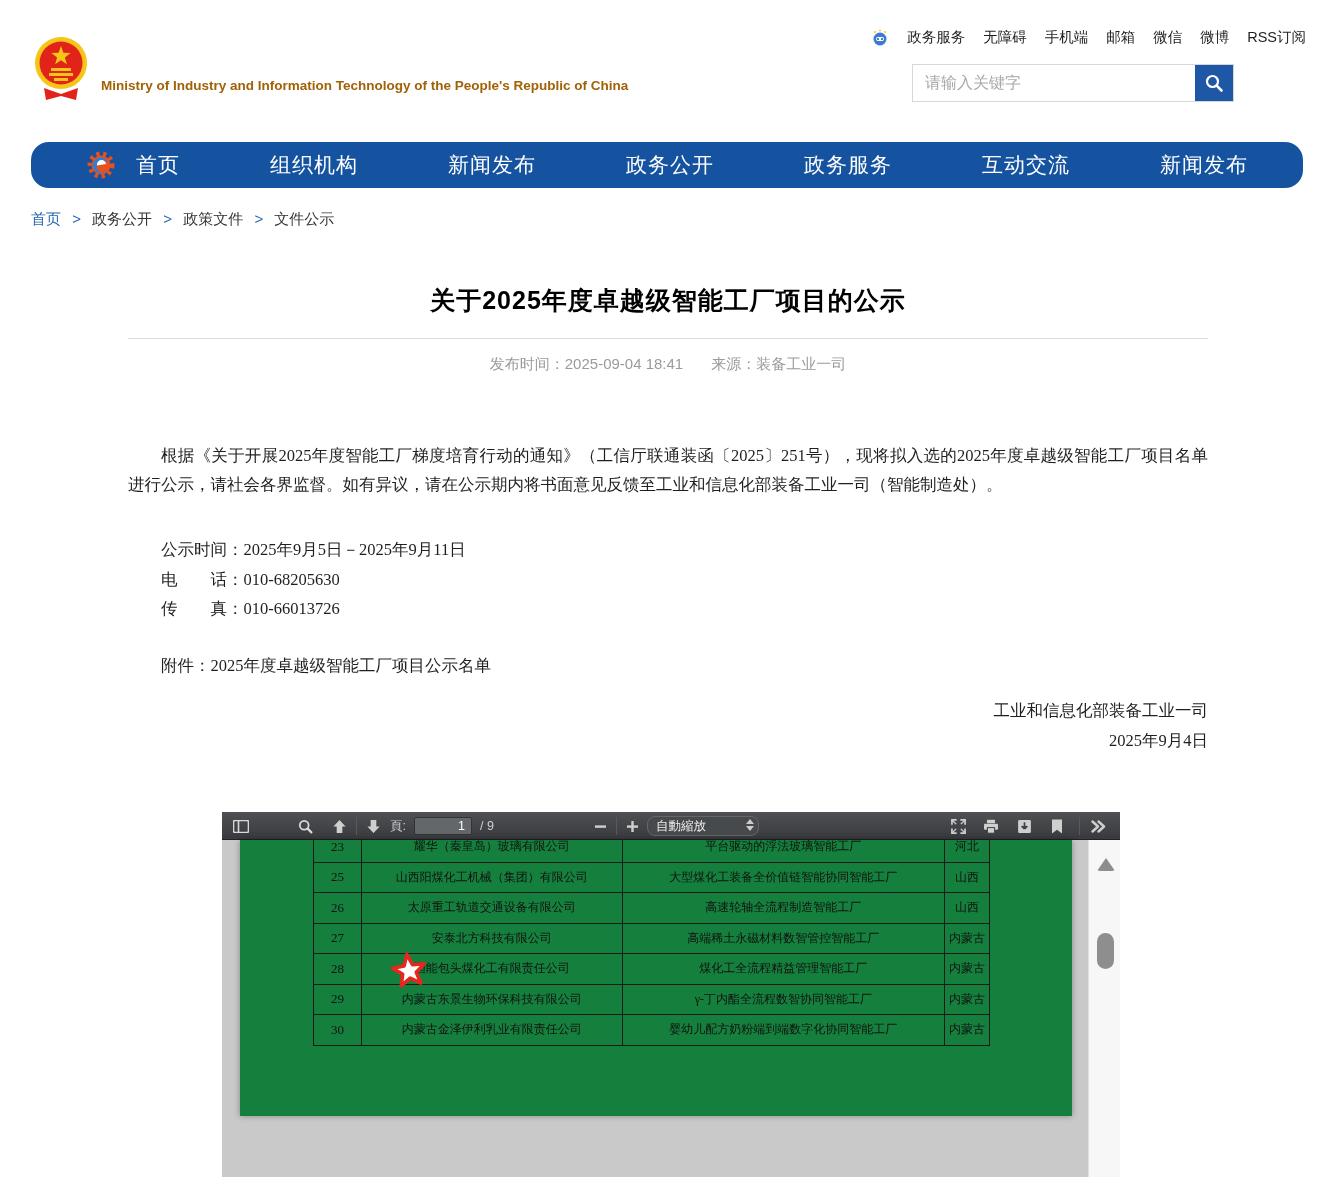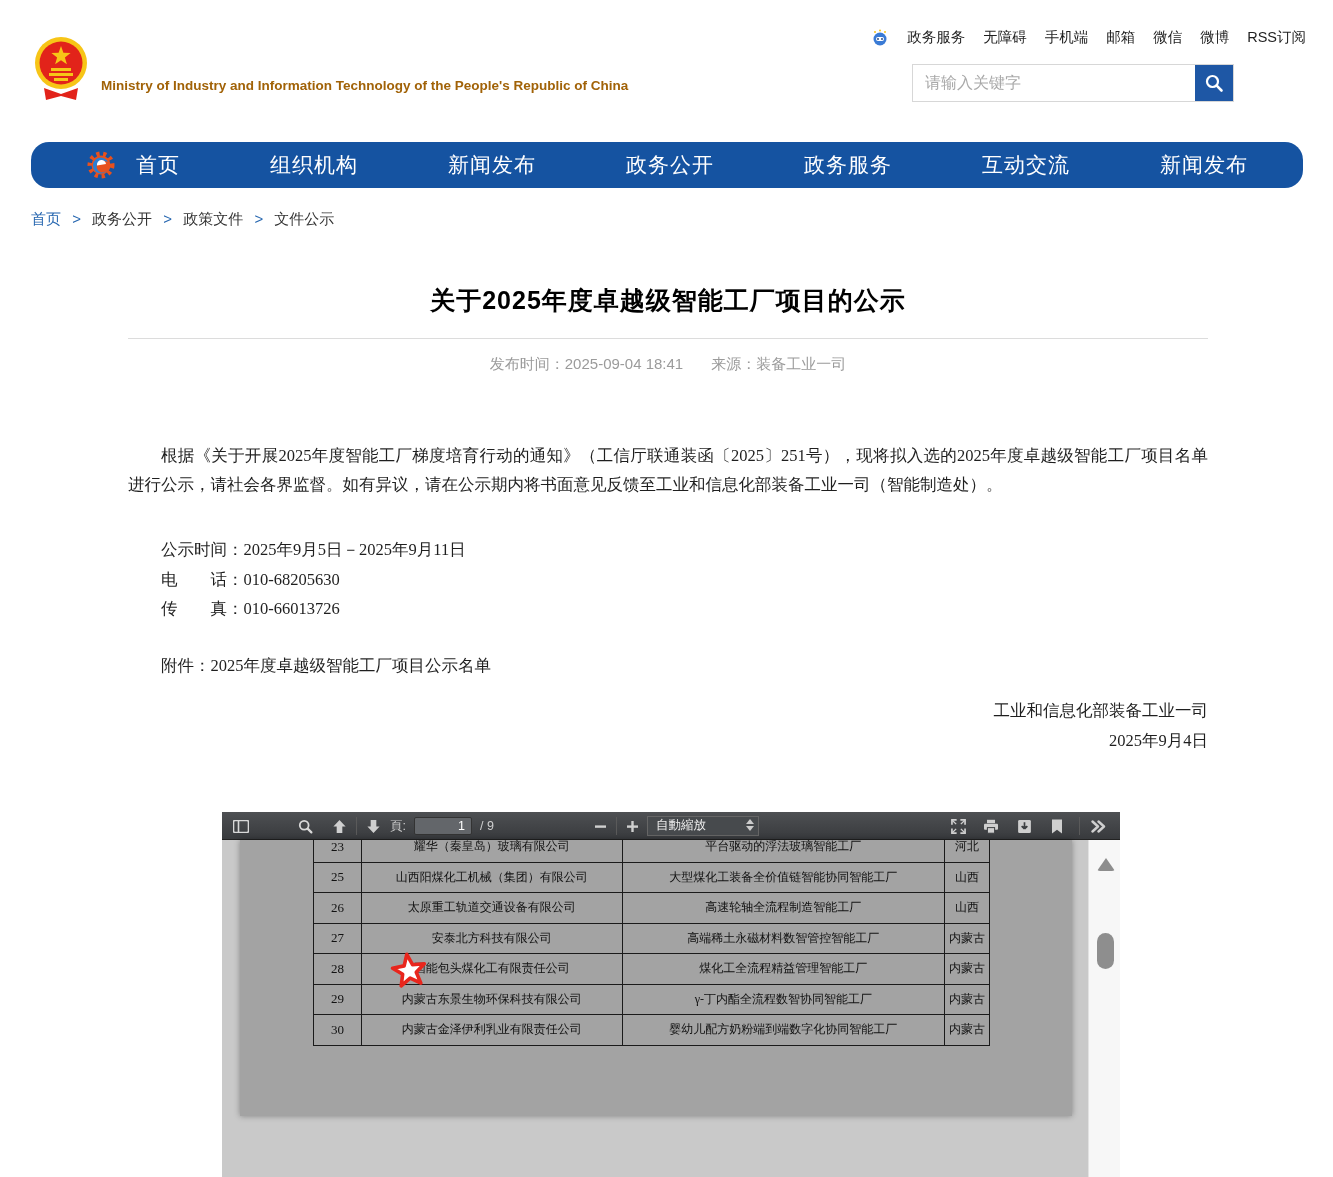--- a/index.html
+++ b/index.html
@@ -62,29 +62,29 @@
   .tb { position:absolute; top:0; height:28px; display:flex; align-items:center; justify-content:center;
         cursor:pointer; }
   .tb svg { display:block; }
   .tbsep { position:absolute; top:5px; width:1px; height:18px; background:#2c2c2c; border-right:1px solid #5a5a5a; }
   .page-label { position:absolute; left:168px; top:0; height:28px; display:flex; align-items:center; color:#cfcfcf; }
   .page-input { position:absolute; left:192px; top:5px; width:58px; height:18px; background:#63666a;
                 border:1px solid #333; border-radius:2px; color:#fff; font-size:12.5px; text-align:right;
                 padding-right:6px; outline:none; font-family:"Liberation Sans", sans-serif; }
   .page-total { position:absolute; left:258px; top:0; height:28px; display:flex; align-items:center; color:#cfcfcf; }
   .zoom-select { position:absolute; left:425px; top:4px; width:112px; height:20px; background:#474a4d;
-                 border:1px solid #666; border-radius:0; color:#eee; display:flex; 
+                 border:1px solid #666; border-radius:8px; color:#eee; display:flex; align-items:center;
                  padding-left:8px; cursor:pointer; font-size:12.5px; }
   .spinner { position:absolute; right:4px; top:2px; display:flex; flex-direction:column; gap:2px; }
   .spinner i { display:block; width:0; height:0; border-left:4px solid transparent; border-right:4px solid transparent; }
   .spin-up { border-bottom:5px solid #ccc; }
   .spin-dn { border-top:5px solid #ccc; }
 
   .vcontent { position:absolute; left:0; top:28px; width:100%; height:337px; background:#c9c9c9; }
-  .pdf-page { position:absolute; left:18px; top:0; width:832px; height:276px; background:#a3a3a3;
+  .pdf-page { position:absolute; left:18px; top:0; width:832px; height:276px; background:#15803d;
               box-shadow:0 0 6px rgba(0,0,0,.35); overflow:hidden; }
   .pdf-table { position:absolute; left:73px; top:-9px; width:677px; border-collapse:collapse;
                font-family:"Liberation Serif", serif; color:#111; }
   .pdf-table td { border:1px solid #1a1a1a; height:30.5px; text-align:center; font-size:12px; padding:0 2px; }
   .pdf-table td.no { font-size:13px; }
   .star-mark { position:absolute; left:150px; top:112px; width:38px; height:36px; transform:rotate(-8deg); }
   .pdf-pageno { position:absolute; left:0; top:282px; width:100%; text-align:center;
                 font-family:"Liberation Serif", serif; font-size:13px; color:#222; }
 
   .vscroll { position:absolute; right:0; top:0; width:32px; height:337px; background:#f7f7f7;

